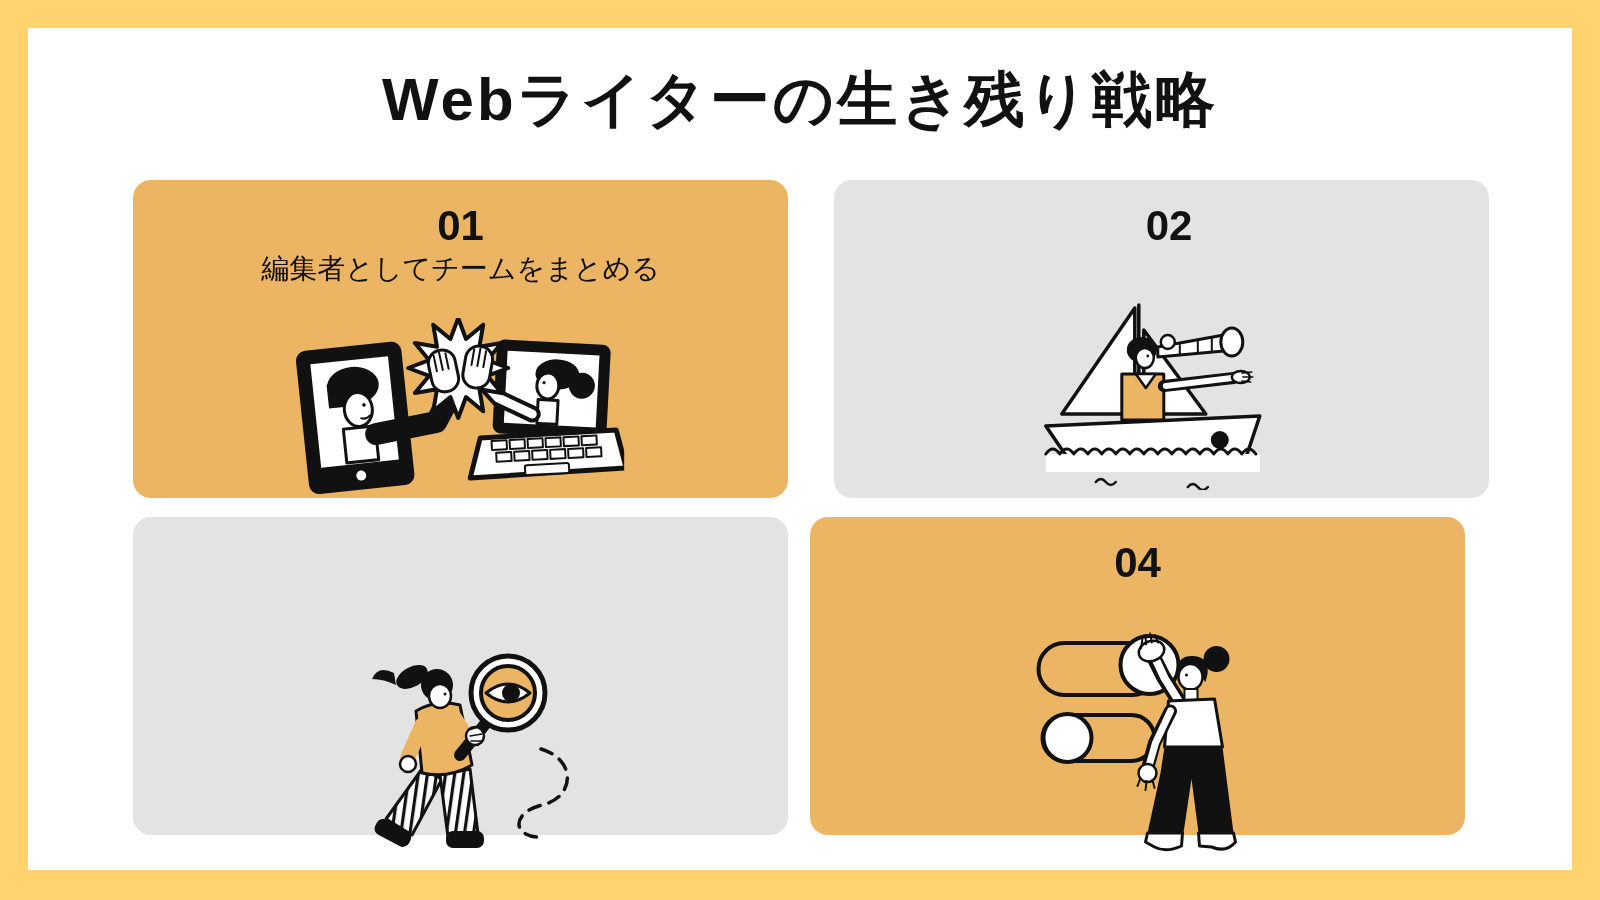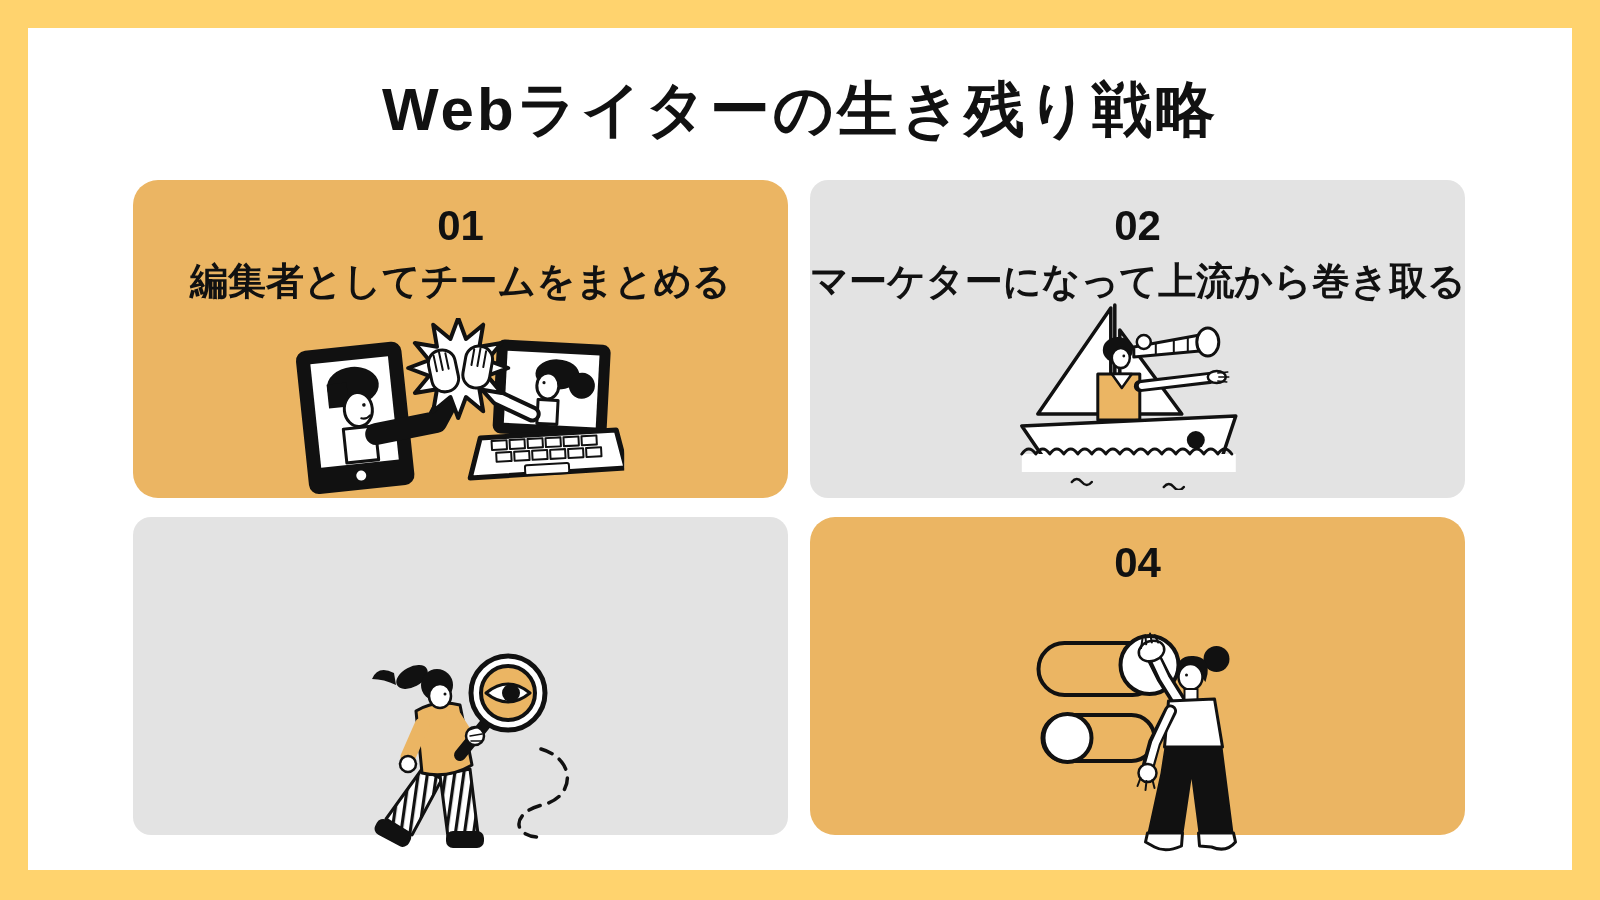--- a/index.html
+++ b/index.html
@@ -13,34 +13,34 @@
   body{font-family:"Liberation Sans","DejaVu Sans",sans-serif;background:#fff;}
   .poster{
     position:relative;width:1600px;height:900px;
     background:var(--frame-yellow);overflow:hidden;
   }
   .inner{
     position:absolute;left:28px;top:28px;width:1544px;height:842px;
     background:var(--white);
   }
   .title{
-    position:absolute;left:0;top:42px;width:100%;
+    position:absolute;left:0;top:32px;width:100%;
     text-align:center;font-size:60px;font-weight:800;
     color:var(--ink);letter-spacing:3px;white-space:nowrap;
   }
   .card{
     position:absolute;width:655px;height:318px;border-radius:18px;
     text-align:center;color:var(--ink);
   }
-  .card.orange{background:var(--card-orange);border-radius:25px;}
+  .card.orange{background:var(--card-orange);}
   .card.gray{background:var(--card-gray);}
   .card-number{margin-top:22px;font-size:42px;font-weight:800;line-height:1.15;}
-  .card-title{margin-top:6px;font-size:38px;font-weight:700;letter-spacing:0;white-space:nowrap;}
+  .card-title{font-size:28px;font-weight:400;letter-spacing:0;white-space:nowrap;}
   .c1{left:105px;top:152px;}
-  .c2{left:782px;top:152px;}
+  .c2{left:806px;top:152px;padding-left:15px;}
   .c3{left:105px;top:489px;}
   .c4{left:782px;top:489px;}
   .illu{position:absolute;line-height:0;}
   .illu-1{left:50%;bottom:2px;transform:translateX(-52%);}
   .illu-2{left:50%;bottom:8px;transform:translateX(-54%);}
   .illu-3{left:50%;bottom:-14px;transform:translateX(-50%);}
   .illu-4{left:50%;bottom:-20px;transform:translateX(-50%);}
   svg .ln{stroke:var(--ink);stroke-linecap:round;stroke-linejoin:round;}
 </style>
 </head>
@@ -116,21 +116,20 @@
               <rect x="180" y="28" width="27" height="42" rx="13" fill="var(--white)" class="ln" stroke-width="3"></rect>
               <path d="M187,32 v16 M193,30 v18 M199,32 v16" fill="none" class="ln" stroke-width="2"></path>
             </g>
           </g>
         </svg>
       </div>
     </section>
 
     <section class="card gray c2">
       <div class="card-number">02</div>
-      <div class="card-title">マーケターになって上流から巻き取る</div>
       <div class="illu illu-2">
         <svg width="230" height="190" viewBox="0 0 230 190">
           <g>
             <path d="M97,8 L97,114 L24,114 Z" fill="var(--white)" class="ln" stroke-width="3.5"></path>
             <path d="M106,30 L168,114 L106,114 Z" fill="var(--white)" class="ln" stroke-width="3.5"></path>
             <line x1="101" y1="5" x2="101" y2="122" class="ln" stroke-width="3.5"></line>
           </g>
           <g>
             <path d="M84,74 h42 v46 h-42 z" fill="var(--card-orange)" class="ln" stroke-width="3"></path>
             <path d="M98,74 L108,88 L118,74 Z" fill="var(--white)" class="ln" stroke-width="2.5"></path>

